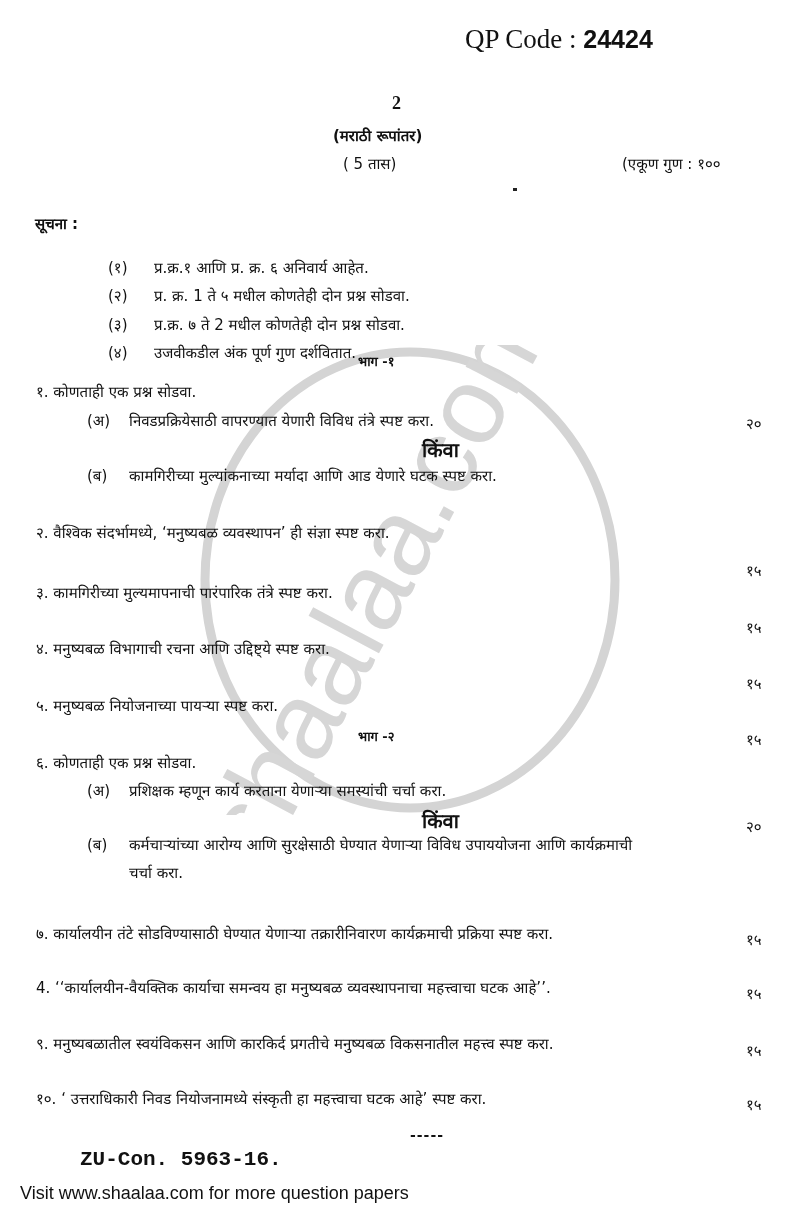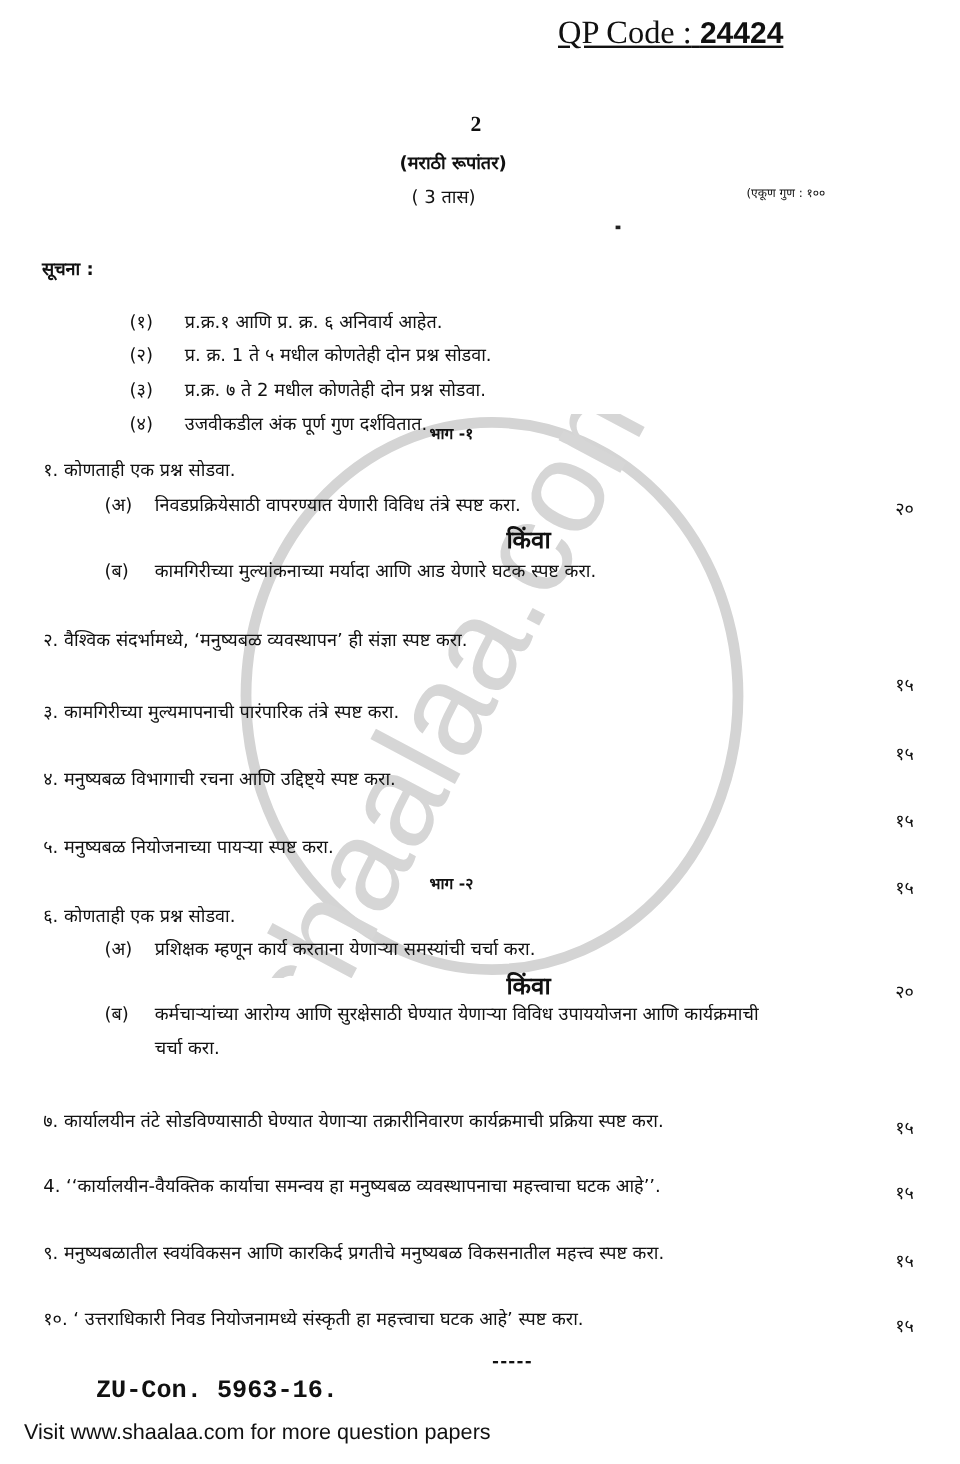--- a/index.html
+++ b/index.html
@@ -1,26 +1,26 @@
 <!DOCTYPE html>
 <html><head>
   <meta charset="utf-8">
   <style>
     html, body { margin: 0; padding: 0; background: #ffffff; }
     body {
       width: 800px; height: 1220px; position: relative; overflow: hidden;
       font-family: "DejaVu Sans", sans-serif; color: #111111;
     }
     .abs { position: absolute; white-space: nowrap; }
-    .qp-code { left: 465px; top: 12px; font-family: "Liberation Serif", serif; font-size: 27px; text-decoration: underline; }
+    .qp-code { left: 465px; top: 24px; font-family: "Liberation Serif", serif; font-size: 27px; }
     .qp-code .num { font-family: "Liberation Sans", sans-serif; font-weight: bold; font-size: 25px; }
     .page-num { left: 392px; top: 93px; font-family: "Liberation Serif", serif; font-weight: bold; font-size: 18px; }
     .subtitle { left: 333px; top: 125px; font-size: 15px; font-weight: bold; text-align: center; }
     .duration { left: 343px; top: 153px; font-size: 15px; }
-    .total-marks { left: 622px; top: 153px; font-size: 10px; }
+    .total-marks { left: 622px; top: 153px; font-size: 15px; }
     .dot { left: 513px; top: 188px; width: 4px; height: 3px; background: #222; }
 
     .instr-label { left: 35px; top: 213px; font-size: 15px; font-weight: bold; }
     .instr { left: 108px; font-size: 15px; margin-top: 44px; }
     .instr .n { display: inline-block; width: 46px; }
 
     .section { font-size: 13px; font-weight: bold; }
     .q { left: 36px; font-size: 15px; }
     .sub { left: 87px; font-size: 15px; }
     .sub .n { display: inline-block; width: 42px; }
@@ -37,21 +37,21 @@
 <body>
 
 <svg class="watermark" viewBox="0 0 430 470">
   <ellipse cx="215" cy="235" rx="205" ry="228" fill="none" stroke="#d4d4d4" stroke-width="9"></ellipse>
   <text x="215" y="250" font-family="Liberation Sans, sans-serif" font-size="110" fill="#d6d6d6" text-anchor="middle" transform="rotate(-62 215 250)">shaalaa.com</text>
 </svg>
 
 <div class="abs qp-code"><span>QP Code :</span> <span class="num">24424</span></div>
 <div class="abs page-num">2</div>
 <div class="abs subtitle">(मराठी रूपांतर)</div>
-<div class="abs duration">( 3  तास)</div>
+<div class="abs duration">( 5  तास)</div>
 <div class="abs total-marks">(एकूण गुण : १००</div>
 <div class="abs dot"></div>
 
 <div class="abs instr-label">सूचना :</div>
 <div class="abs instr" style="top:213px"><span class="n">(१)</span><span>प्र.क्र.१ आणि प्र. क्र. ६ अनिवार्य आहेत.</span></div>
 <div class="abs instr" style="top:241px"><span class="n">(२)</span><span>प्र. क्र. 1 ते ५ मधील कोणतेही दोन प्रश्न सोडवा.</span></div>
 <div class="abs instr" style="top:270px"><span class="n">(३)</span><span>प्र.क्र. ७ ते 2 मधील कोणतेही दोन प्रश्न सोडवा.</span></div>
 <div class="abs instr" style="top:298px"><span class="n">(४)</span><span>उजवीकडील अंक पूर्ण गुण दर्शवितात.</span></div>
 
 <div class="abs section" style="left:358px;top:352px">भाग -१</div>

